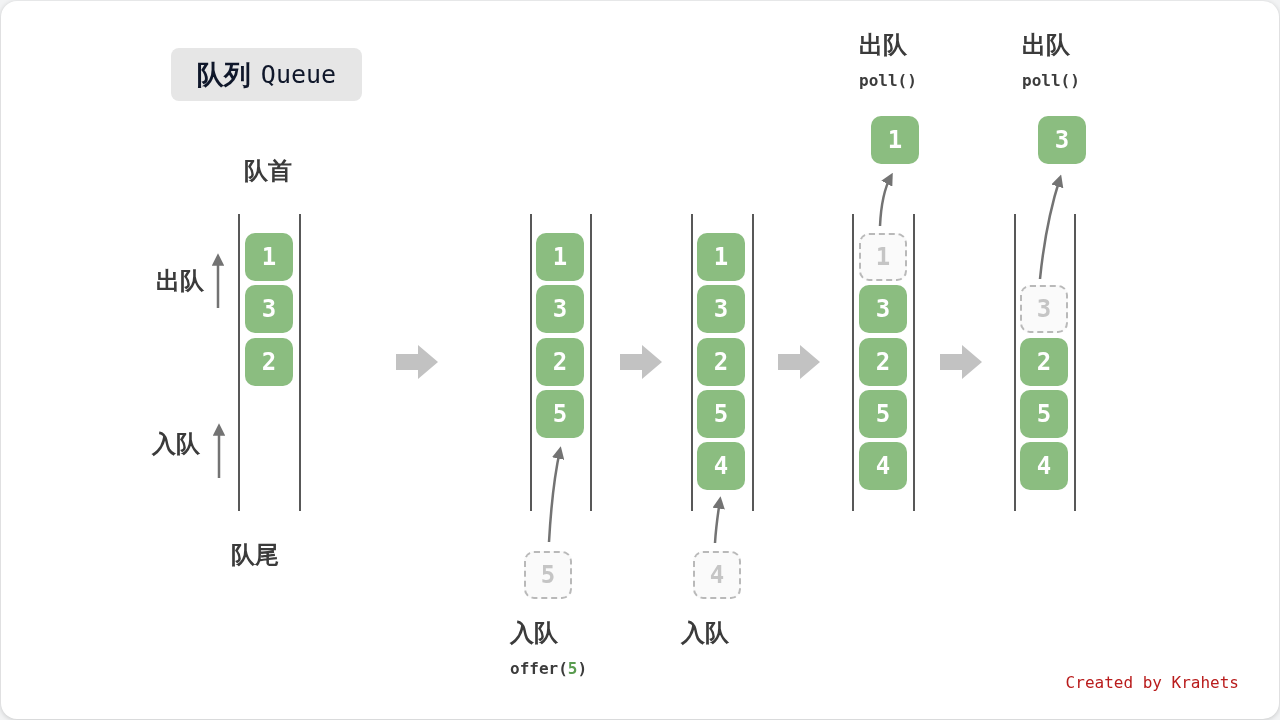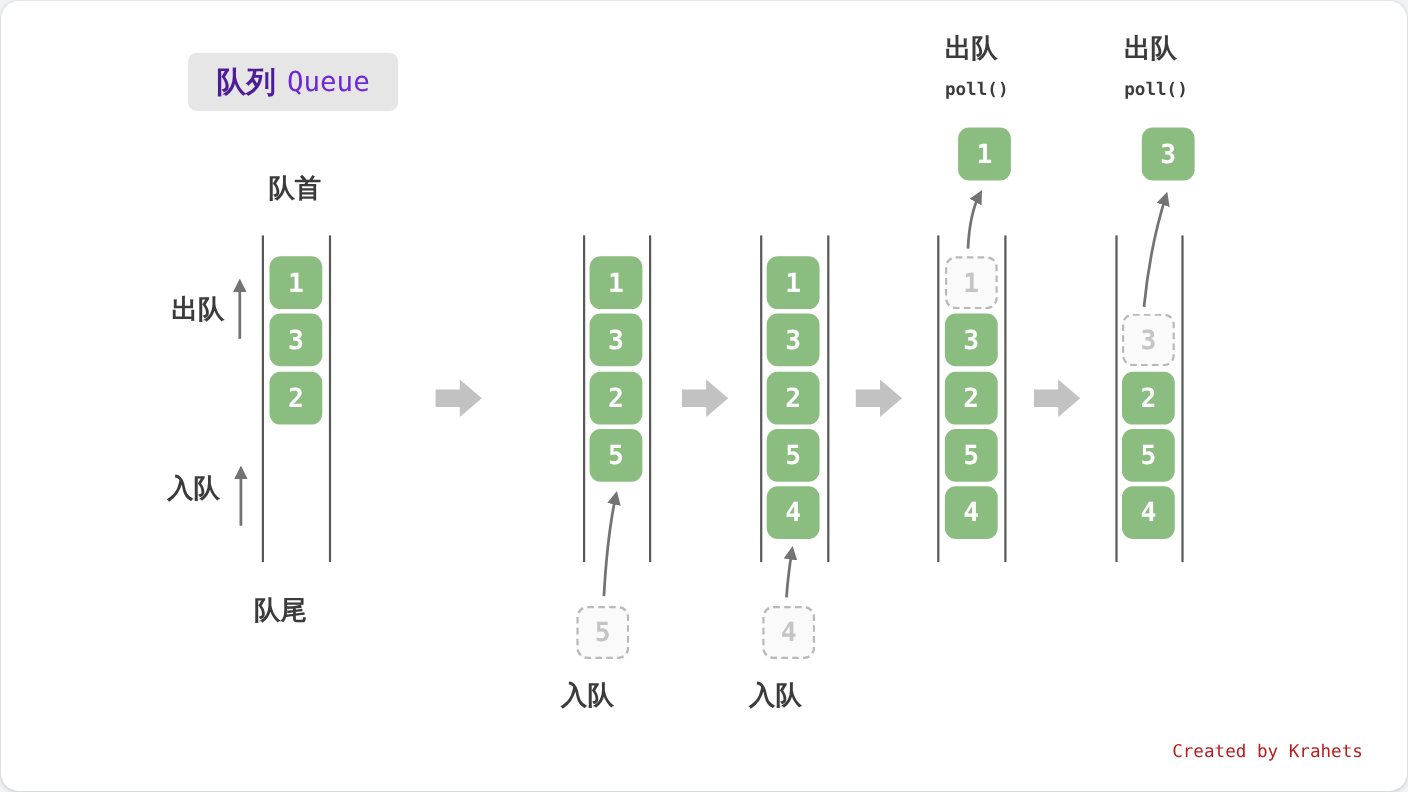--- a/index.html
+++ b/index.html
@@ -5,22 +5,22 @@
   * { margin:0; padding:0; box-sizing:border-box; }
   html,body { width:1280px; height:720px; background:#f2f3f4; overflow:hidden;
               font-family:"Liberation Sans", sans-serif; }
   .card { position:absolute; left:1px; top:1px; width:1278px; height:718px;
           background:#ffffff; border-radius:16px;
           box-shadow:0 1px 5px rgba(0,0,0,0.18); }
 
   .title-box { position:absolute; left:170px; top:47px; width:191px; height:53px;
                background:#e6e6e6; border-radius:8px; display:flex;
                align-items:center; justify-content:center; gap:10px; }
-  .title-zh { font-size:27px; font-weight:bold; color:#4c1d95; }
-  .title-en { font-size:25px; color:#6d28d9; font-family:"DejaVu Sans Mono", monospace; }
+  .title-zh { font-size:27px; font-weight:bold; color:#0f172a; }
+  .title-en { font-size:25px; color:#0f172a; font-family:"DejaVu Sans Mono", monospace; }
 
   .cjk-label { position:absolute; font-size:24px; font-weight:bold; color:#3b3b3b;
                white-space:nowrap; }
 
   .wall { position:absolute; width:1.5px; height:297px; top:213px; background:#585858; }
 
   .cell { position:absolute; width:48px; height:48px; border-radius:10px;
           display:flex; align-items:center; justify-content:center;
           font-family:"DejaVu Sans Mono", monospace; font-size:24px; font-weight:bold; }
   .cell.green { background:#8BBD80; color:#ffffff; }
@@ -89,20 +89,21 @@
   <div class="cell green" style="left:870px; top:115px;">1</div>
 
   <div class="cell dashed" style="left:1019px; top:284px;">3</div>
   <div class="cell green" style="left:1019px; top:337px;">2</div>
   <div class="cell green" style="left:1019px; top:389px;">5</div>
   <div class="cell green" style="left:1019px; top:441px;">4</div>
   <div class="cell green" style="left:1037px; top:115px;">3</div>
 
   <div class="op" style="left:509px; top:614px;">
     <div class="op-zh">入队</div>
+    <div class="op-code"><span>offer(</span><span class="green-digit">5</span><span>)</span></div>
   </div>
   <div class="op" style="left:680px; top:614px;">
     <div class="op-zh">入队</div>
   </div>
   <div class="op" style="left:858px; top:26px;">
     <div class="op-zh">出队</div>
     <div class="op-code">poll()</div>
   </div>
   <div class="op" style="left:1021px; top:26px;">
     <div class="op-zh">出队</div>

